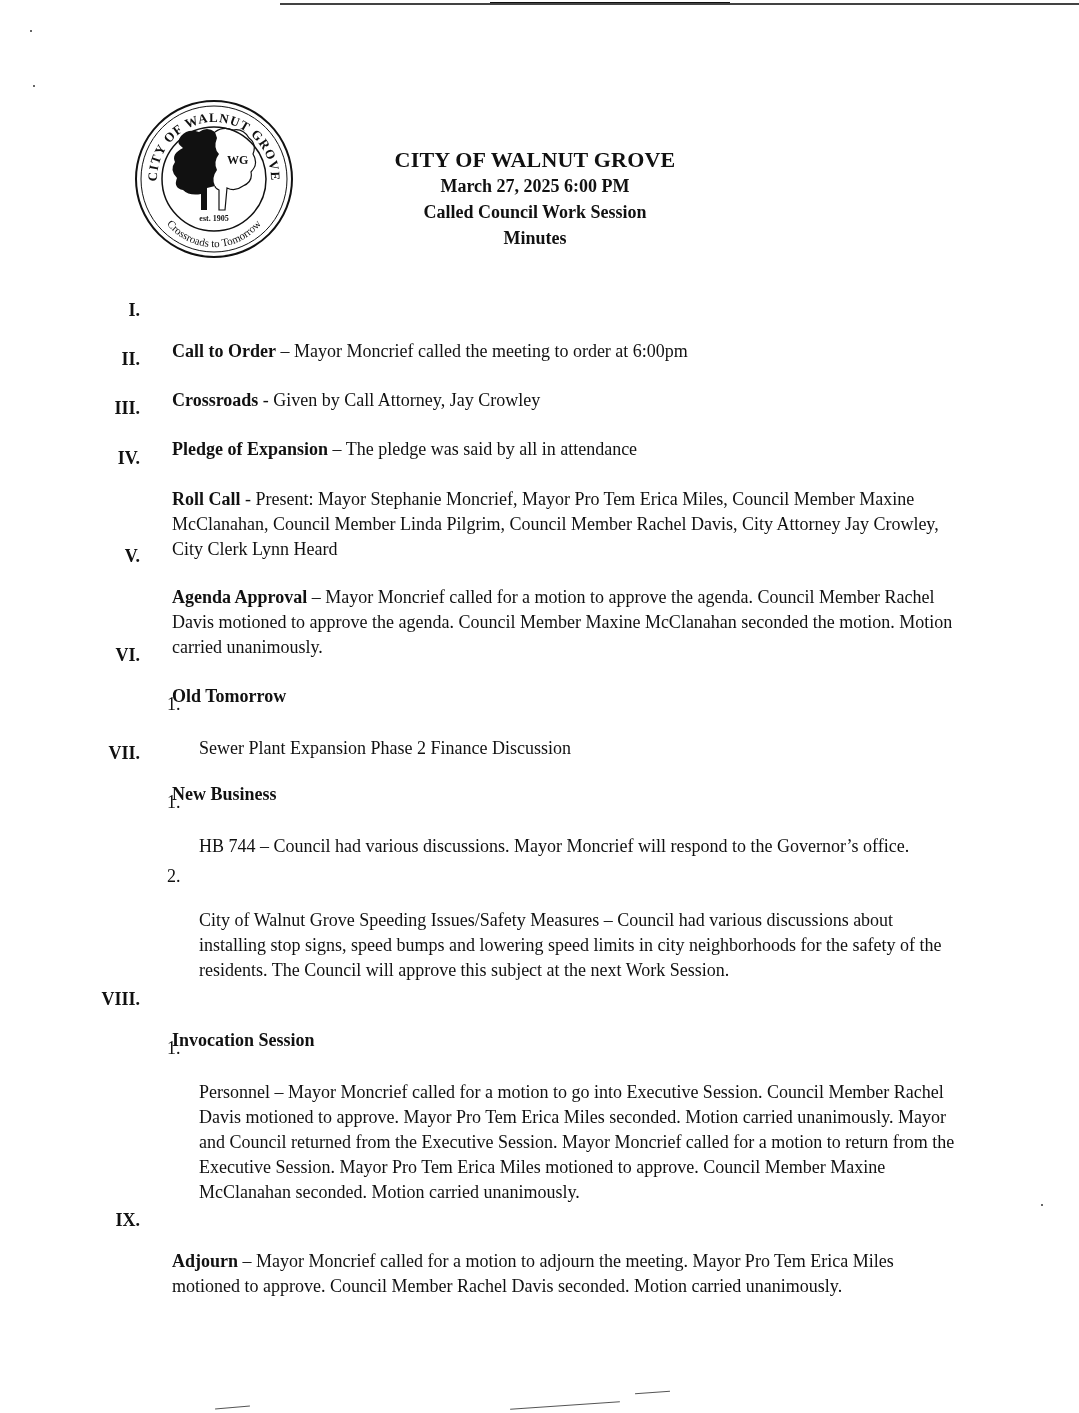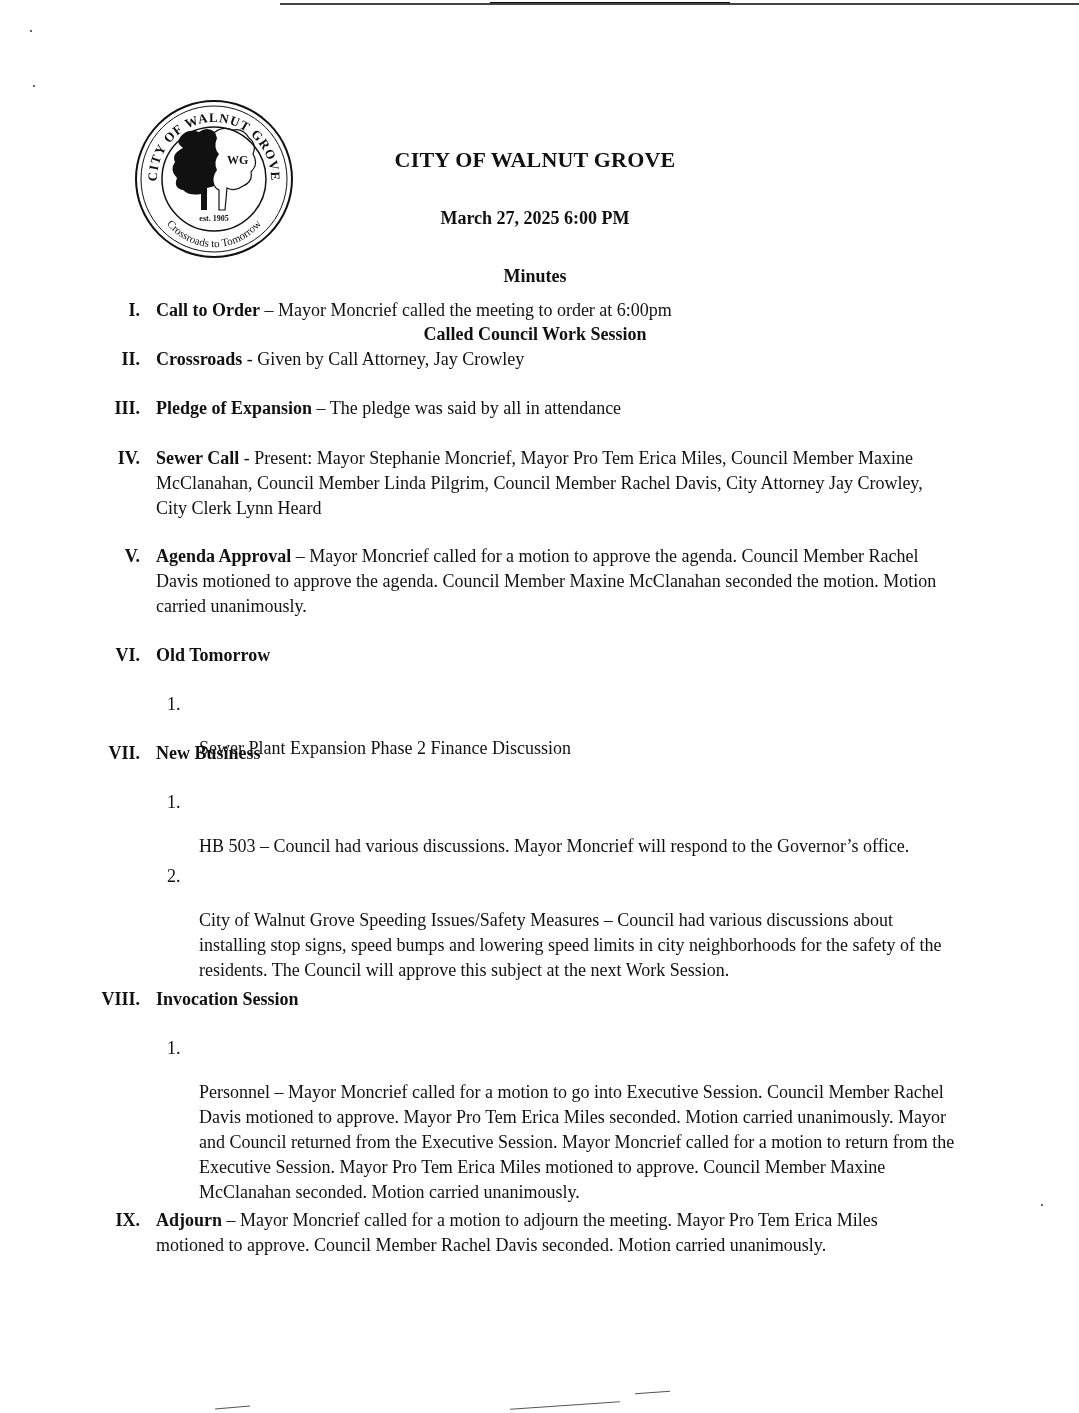--- a/index.html
+++ b/index.html
@@ -21,29 +21,29 @@
       position: absolute; height: 1px; background: #555;
     }
     .seal {
       position: absolute; left: 133px; top: 98px; width: 162px; height: 162px;
     }
     .header {
       position: absolute; left: 300px; top: 147px; width: 470px;
       text-align: center; font-weight: bold; line-height: 26px;
     }
     .header .title { font-size: 22px; letter-spacing: 0.2px; }
-    .header .line { font-size: 18px; margin-top: 32px; }
+    .header .line { font-size: 18px; }
     .item {
       position: absolute; left: 100px; width: 860px;
       font-size: 18px; line-height: 25px;
     }
     .num {
       position: absolute; width: 40px; text-align: right; font-weight: bold;
     }
-    .txt { position: absolute; left: 56px; width: 790px; }
+    .txt { position: absolute; left: 72px; width: 790px; margin-top: 41px; }
     .b { font-weight: bold; }
     .sub {
       position: absolute; left: 167px; width: 790px;
       font-size: 18px; line-height: 25px;
     }
     .sub .n { position: absolute; left: 0; width: 24px; }
     .sub .t { position: absolute; left: 32px; width: 760px; margin-top: 44px; }
   </style>
 </head>
 <body>
@@ -77,42 +77,42 @@
 
     <path d="M 82 34 Q 90 28 100 32 Q 110 30 116 40 Q 124 46 120 56 Q 126 66 118 74 Q 120 84 110 88 Q 102 94 94 90 L 92 112 L 86 112 L 86 92 Q 82 90 82 88" fill="none" stroke="#111" stroke-width="1.2"></path>
     <text x="94" y="66" font-family="Liberation Serif, serif" font-size="12" font-weight="bold" fill="#111">WG</text>
     <text x="81" y="123" text-anchor="middle" font-family="Liberation Serif, serif" font-size="8" font-weight="bold" fill="#111">est. 1905</text>
   </svg>
 </div>
 
 <div class="header">
   <div class="title">CITY OF WALNUT GROVE</div>
   <div class="line">March 27, 2025 6:00 PM</div>
+  <div class="line">Called Council Work Session</div>
   <div class="line">Minutes</div>
-  <div class="line">Called Council Work Session</div>
 </div>
 
 <div class="item" style="top:298px">
   <span class="num">I.</span>
   <span class="txt"><span class="b">Call to Order</span><span> – </span><span>Mayor Moncrief called the meeting to order at 6:00pm</span></span>
 </div>
 
 <div class="item" style="top:347px">
   <span class="num">II.</span>
   <span class="txt"><span class="b">Crossroads</span><span> - </span><span>Given by Call Attorney, Jay Crowley</span></span>
 </div>
 
 <div class="item" style="top:396px">
   <span class="num">III.</span>
   <span class="txt"><span class="b">Pledge of Expansion</span><span> – </span><span>The pledge was said by all in attendance</span></span>
 </div>
 
 <div class="item" style="top:446px">
   <span class="num">IV.</span>
-  <span class="txt"><span class="b">Sewer Call</span><span> - </span><span>Present: Mayor Stephanie Moncrief, Mayor Pro Tem Erica Miles, Council Member Maxine McClanahan, Council Member Linda Pilgrim, Council Member Rachel Davis, City Attorney Jay Crowley, City Clerk Lynn Heard</span></span>
+  <span class="txt"><span class="b">Roll Call</span><span> - </span><span>Present: Mayor Stephanie Moncrief, Mayor Pro Tem Erica Miles, Council Member Maxine McClanahan, Council Member Linda Pilgrim, Council Member Rachel Davis, City Attorney Jay Crowley, City Clerk Lynn Heard</span></span>
 </div>
 
 <div class="item" style="top:544px">
   <span class="num">V.</span>
   <span class="txt"><span class="b">Agenda Approval</span><span> – </span><span>Mayor Moncrief called for a motion to approve the agenda. Council Member Rachel Davis motioned to approve the agenda. Council Member Maxine McClanahan seconded the motion. Motion carried unanimously.</span></span>
 </div>
 
 <div class="item" style="top:643px">
   <span class="num">VI.</span>
   <span class="txt b">Old Tomorrow</span>
@@ -121,21 +121,21 @@
   <span class="n">1.</span>
   <span class="t">Sewer Plant Expansion Phase 2 Finance Discussion</span>
 </div>
 
 <div class="item" style="top:741px">
   <span class="num">VII.</span>
   <span class="txt b">New Business</span>
 </div>
 <div class="sub" style="top:790px">
   <span class="n">1.</span>
-  <span class="t">HB 503 – Council had various discussions. Mayor Moncrief will respond to the Governor’s office.</span>
+  <span class="t">HB 744 – Council had various discussions. Mayor Moncrief will respond to the Governor’s office.</span>
 </div>
 <div class="sub" style="top:864px">
   <span class="n">2.</span>
   <span class="t">City of Walnut Grove Speeding Issues/Safety Measures – Council had various discussions about installing stop signs, speed bumps and lowering speed limits in city neighborhoods for the safety of the residents. The Council will approve this subject at the next Work Session.</span>
 </div>
 
 <div class="item" style="top:987px">
   <span class="num">VIII.</span>
   <span class="txt b">Invocation Session</span>
 </div>

